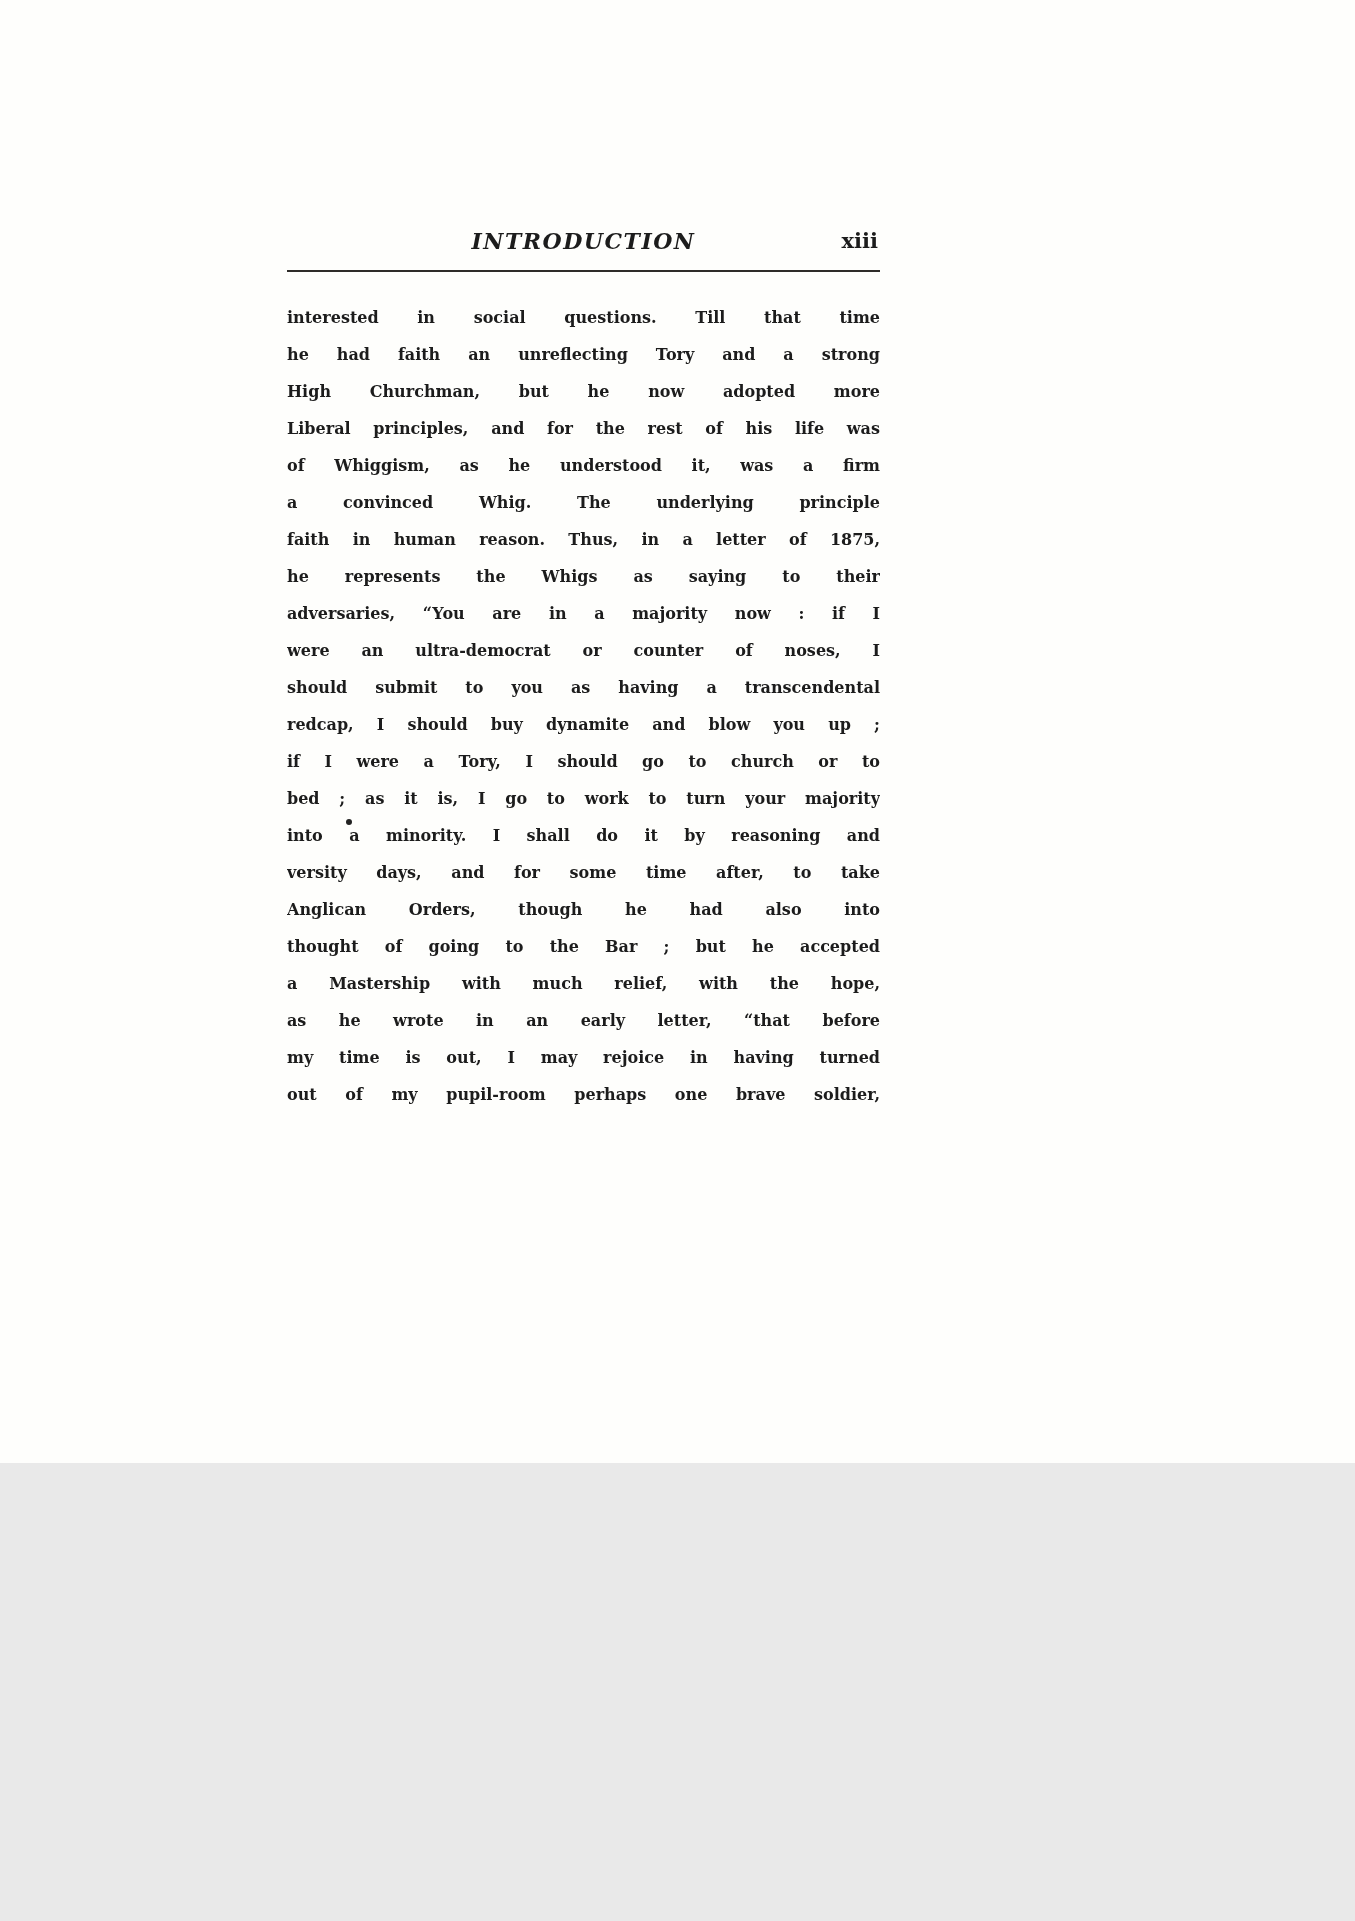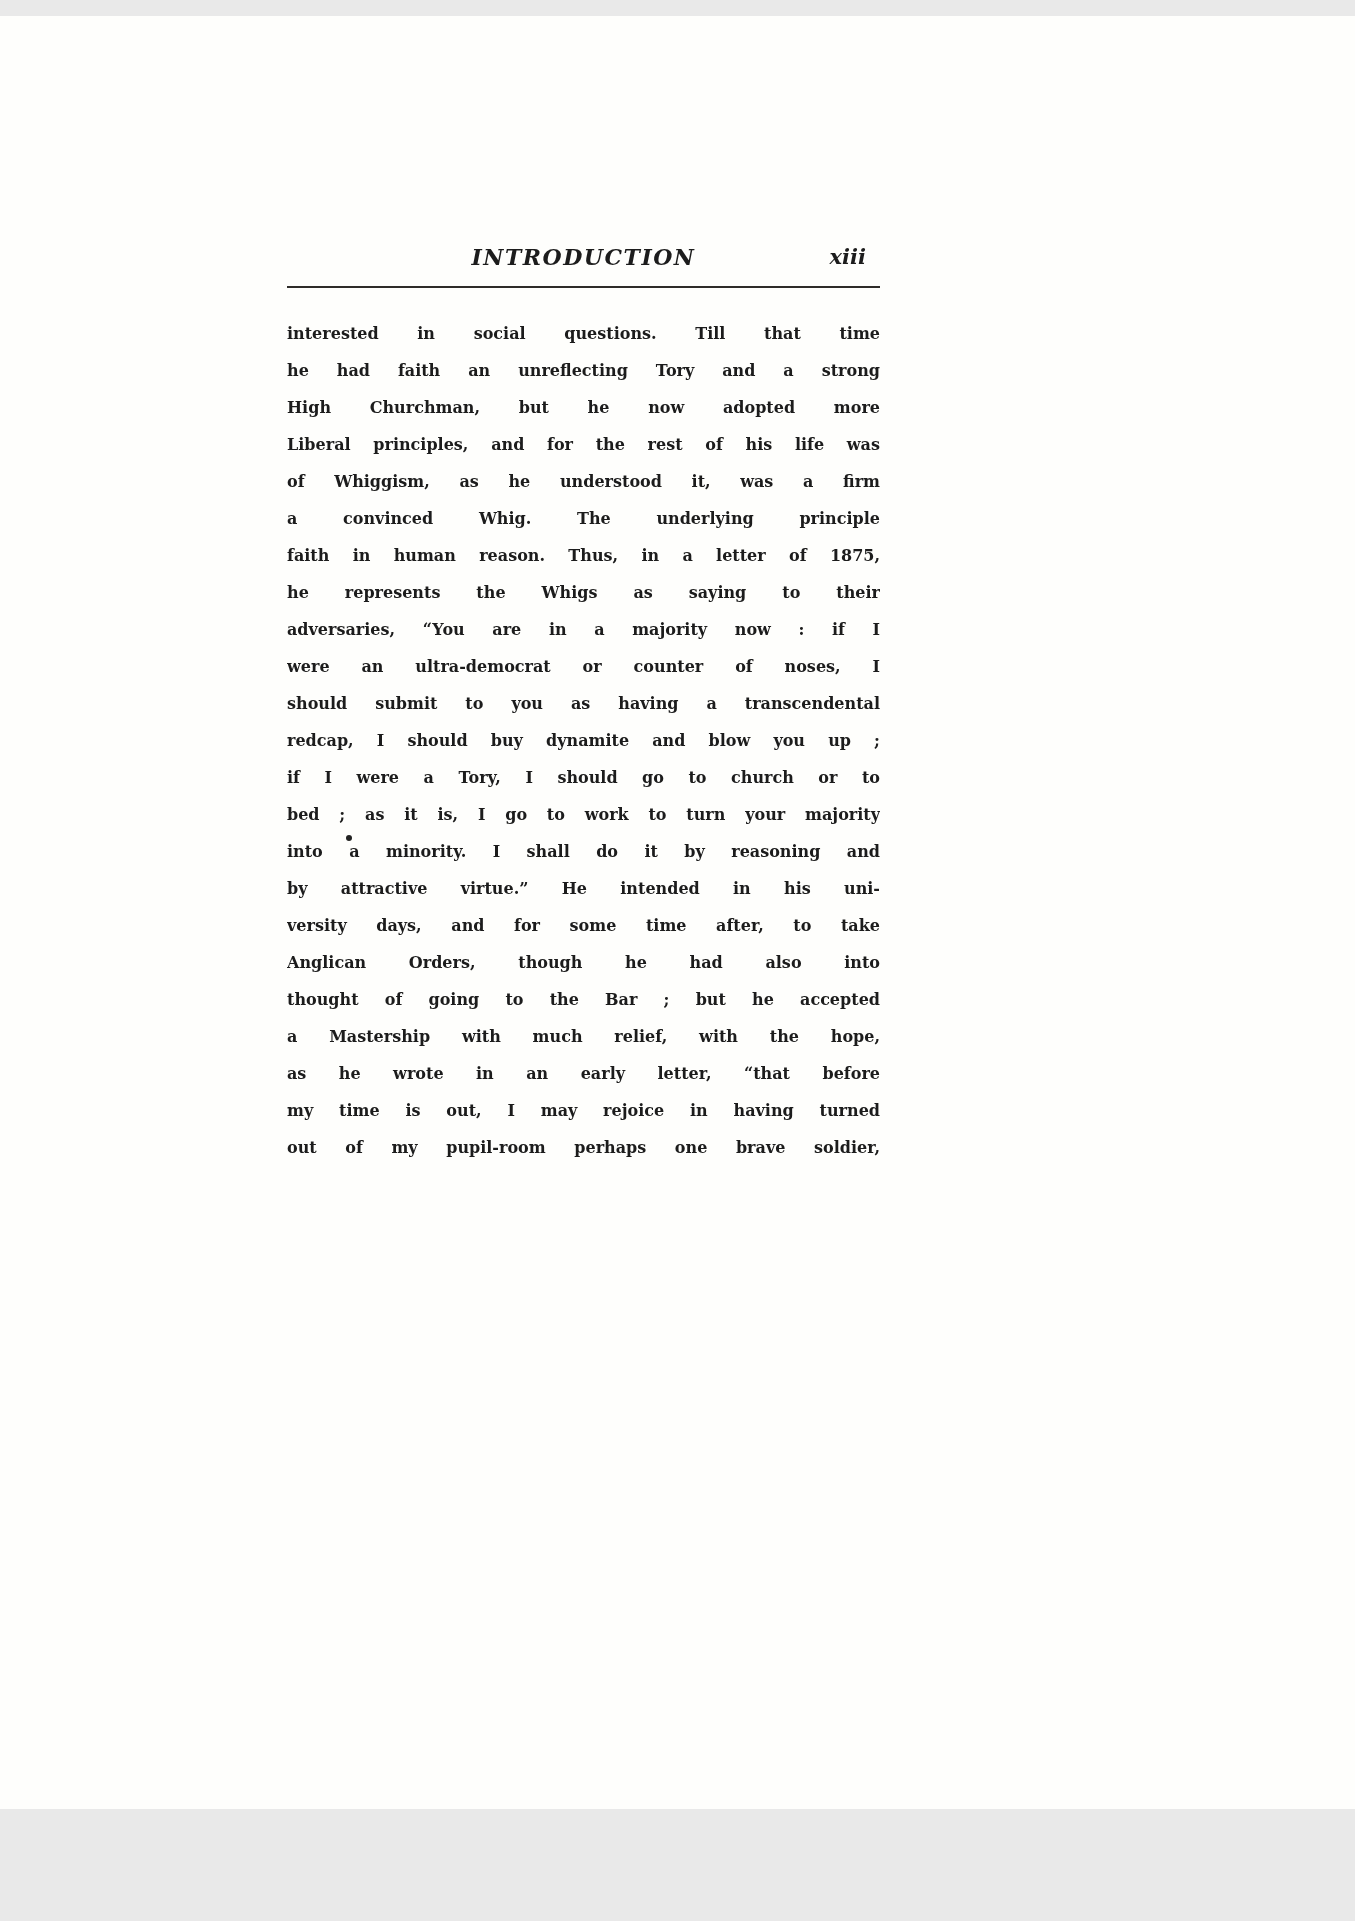--- a/index.html
+++ b/index.html
@@ -3,22 +3,22 @@
 <meta charset="utf-8">
 <style>
   html, body {
     margin: 0;
     padding: 0;
     background: #e9e9e9;
   }
   .page {
     position: relative;
     width: 1355px;
-    height: 1793px;
-    margin: 16px auto;
+    height: 1463px;
+    margin: 0 auto;
     background: #fefefc;
     overflow: hidden;
     font-family: "DejaVu Serif", serif;
     color: #1c1c1c;
   }
   .content {
     position: absolute;
     left: 287px;
     top: 228px;
     width: 593px;
@@ -32,25 +32,24 @@
     left: 50%;
     transform: translateX(-50%);
     font-style: italic;
     font-weight: bold;
     font-size: 22px;
     letter-spacing: 1.5px;
     white-space: nowrap;
   }
   .folio {
     position: absolute;
-    right: 14px;
+    right: 2px;
     top: 0;
     font-weight: bold;
     font-size: 21px;
-    font-style: italic;
   }
   .header-rule {
     height: 2px;
     background: #2e2c29;
     margin-top: 10px;
   }
   .text-block {
     margin-top: 27px;
     font-size: 16px;
     font-weight: bold;
@@ -96,21 +95,20 @@
         <div class="line">a convinced Whig.  The underlying principle</div>
         <div class="line">faith in human reason.  Thus, in a letter of 1875,</div>
         <div class="line">he represents the Whigs as saying to their</div>
         <div class="line">adversaries, “You are in a majority now : if I</div>
         <div class="line">were an ultra-democrat or counter of noses, I</div>
         <div class="line">should submit to you as having a transcendental</div>
         <div class="line">redcap, I should buy dynamite and blow you up ;</div>
         <div class="line">if I were a Tory, I should go to church or to</div>
         <div class="line">bed ; as it is, I go to work to turn your majority</div>
         <div class="line">into a minority.  I shall do it by reasoning and</div>
-        <div class="line">by attractive virtue.”  He intended in his uni-</div>
         <div class="line">versity days, and for some time after, to take</div>
         <div class="line">Anglican Orders, though he had also into</div>
         <div class="line">thought of going to the Bar ;  but he accepted</div>
         <div class="line">a Mastership with much relief, with the hope,</div>
         <div class="line">as he wrote in an early letter, “that before</div>
         <div class="line">my time is out, I may rejoice in having turned</div>
         <div class="line">out of my pupil-room perhaps one brave soldier,</div>
       </div>
 
     <div class="ink-dot"></div>

